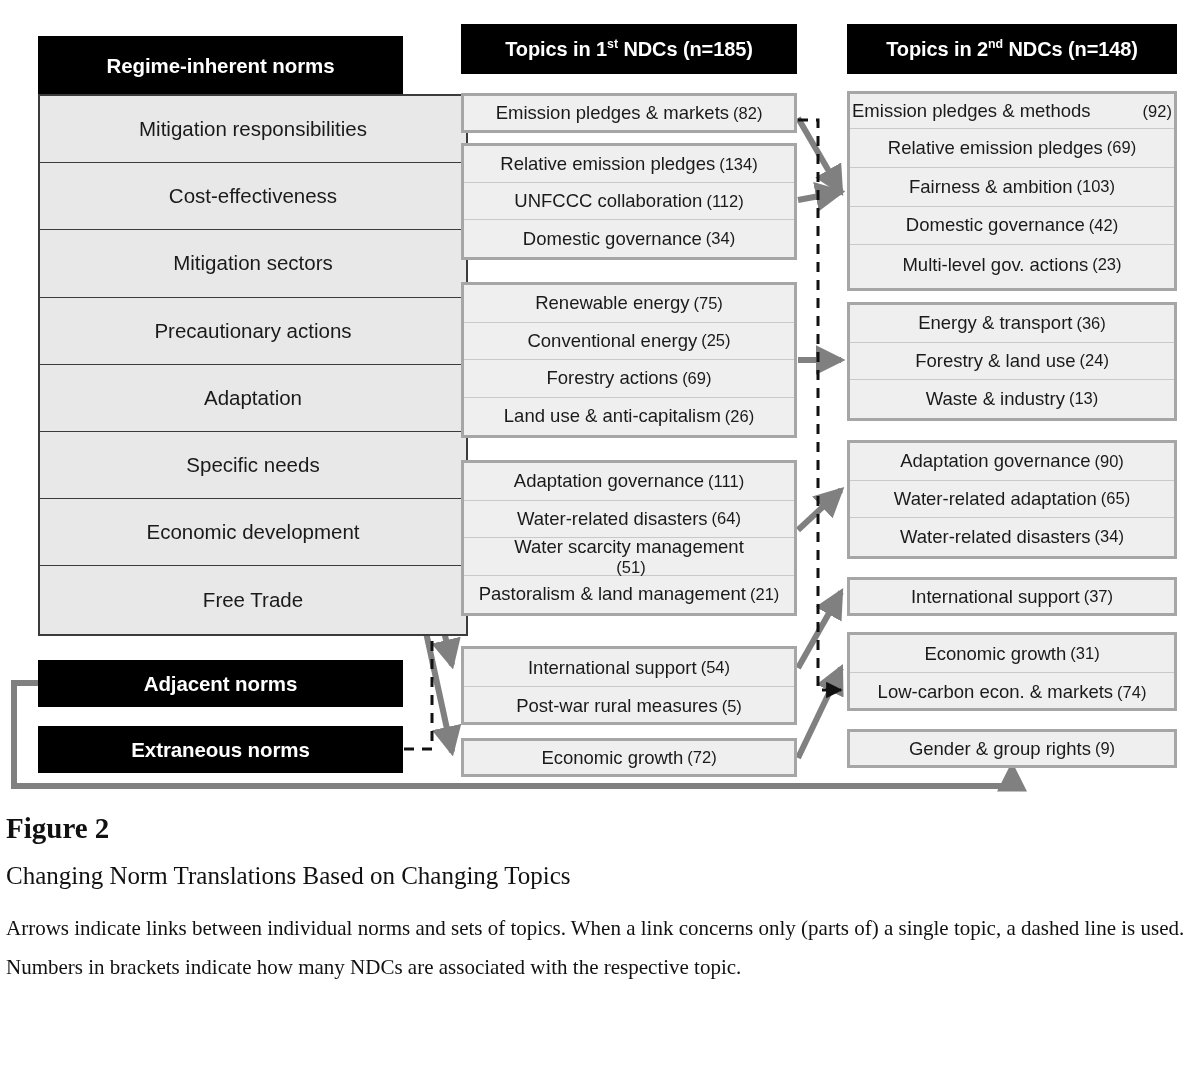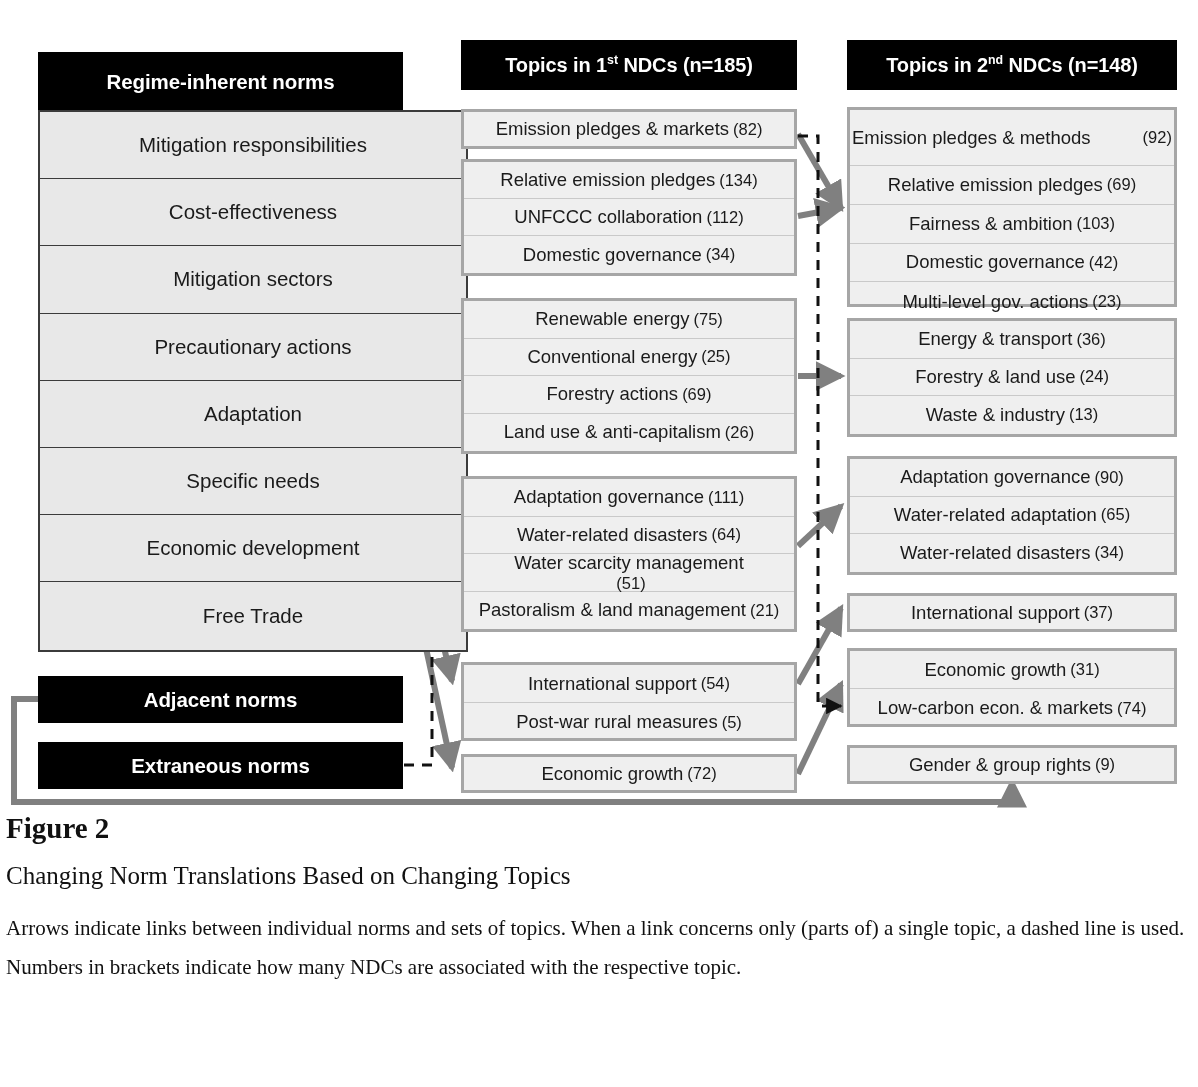--- a/index.html
+++ b/index.html
@@ -9,21 +9,21 @@
   }
   body {
     width: 1198px; height: 1087px;
     position: relative;
     font-family: "Liberation Sans", sans-serif;
     overflow: hidden;
   }
 
   #figure-area {
     position: absolute;
-    left: 0; top: 16px;
+    left: 0; top: 0;
     width: 1198px; height: 800px;
   }
 
   #arrow-layer {
     position: absolute;
     left: 0; top: 0;
     width: 1198px; height: 800px;
     pointer-events: none;
     z-index: 1;
   }
@@ -269,21 +269,21 @@
       <span>Economic growth</span>
         <span class="cnt">(72)</span>
     </div>
   </div>
 
   <div class="hdr-black" style="left:847px; top:24px; width:330px; height:50px; font-size:20px;">
     <span><span>Topics in 2</span><sup>nd</sup><span> NDCs (n=148)</span></span>
   </div>
 
   <div class="topic-group" style="left:847px; top:91px; width:330px; height:200px;">
-    <div class="topic-item" style="height:56px;gap:48px;">
+    <div class="topic-item" style="height:35px;gap:48px;">
       <span>Emission pledges &amp; methods</span>
         <span class="cnt">(92)</span>
     </div>
     <div class="topic-item" style="height:38.8px;">
       <span>Relative emission pledges</span>
         <span class="cnt">(69)</span>
     </div>
     <div class="topic-item" style="height:38.8px;">
       <span>Fairness &amp; ambition</span>
         <span class="cnt">(103)</span>

